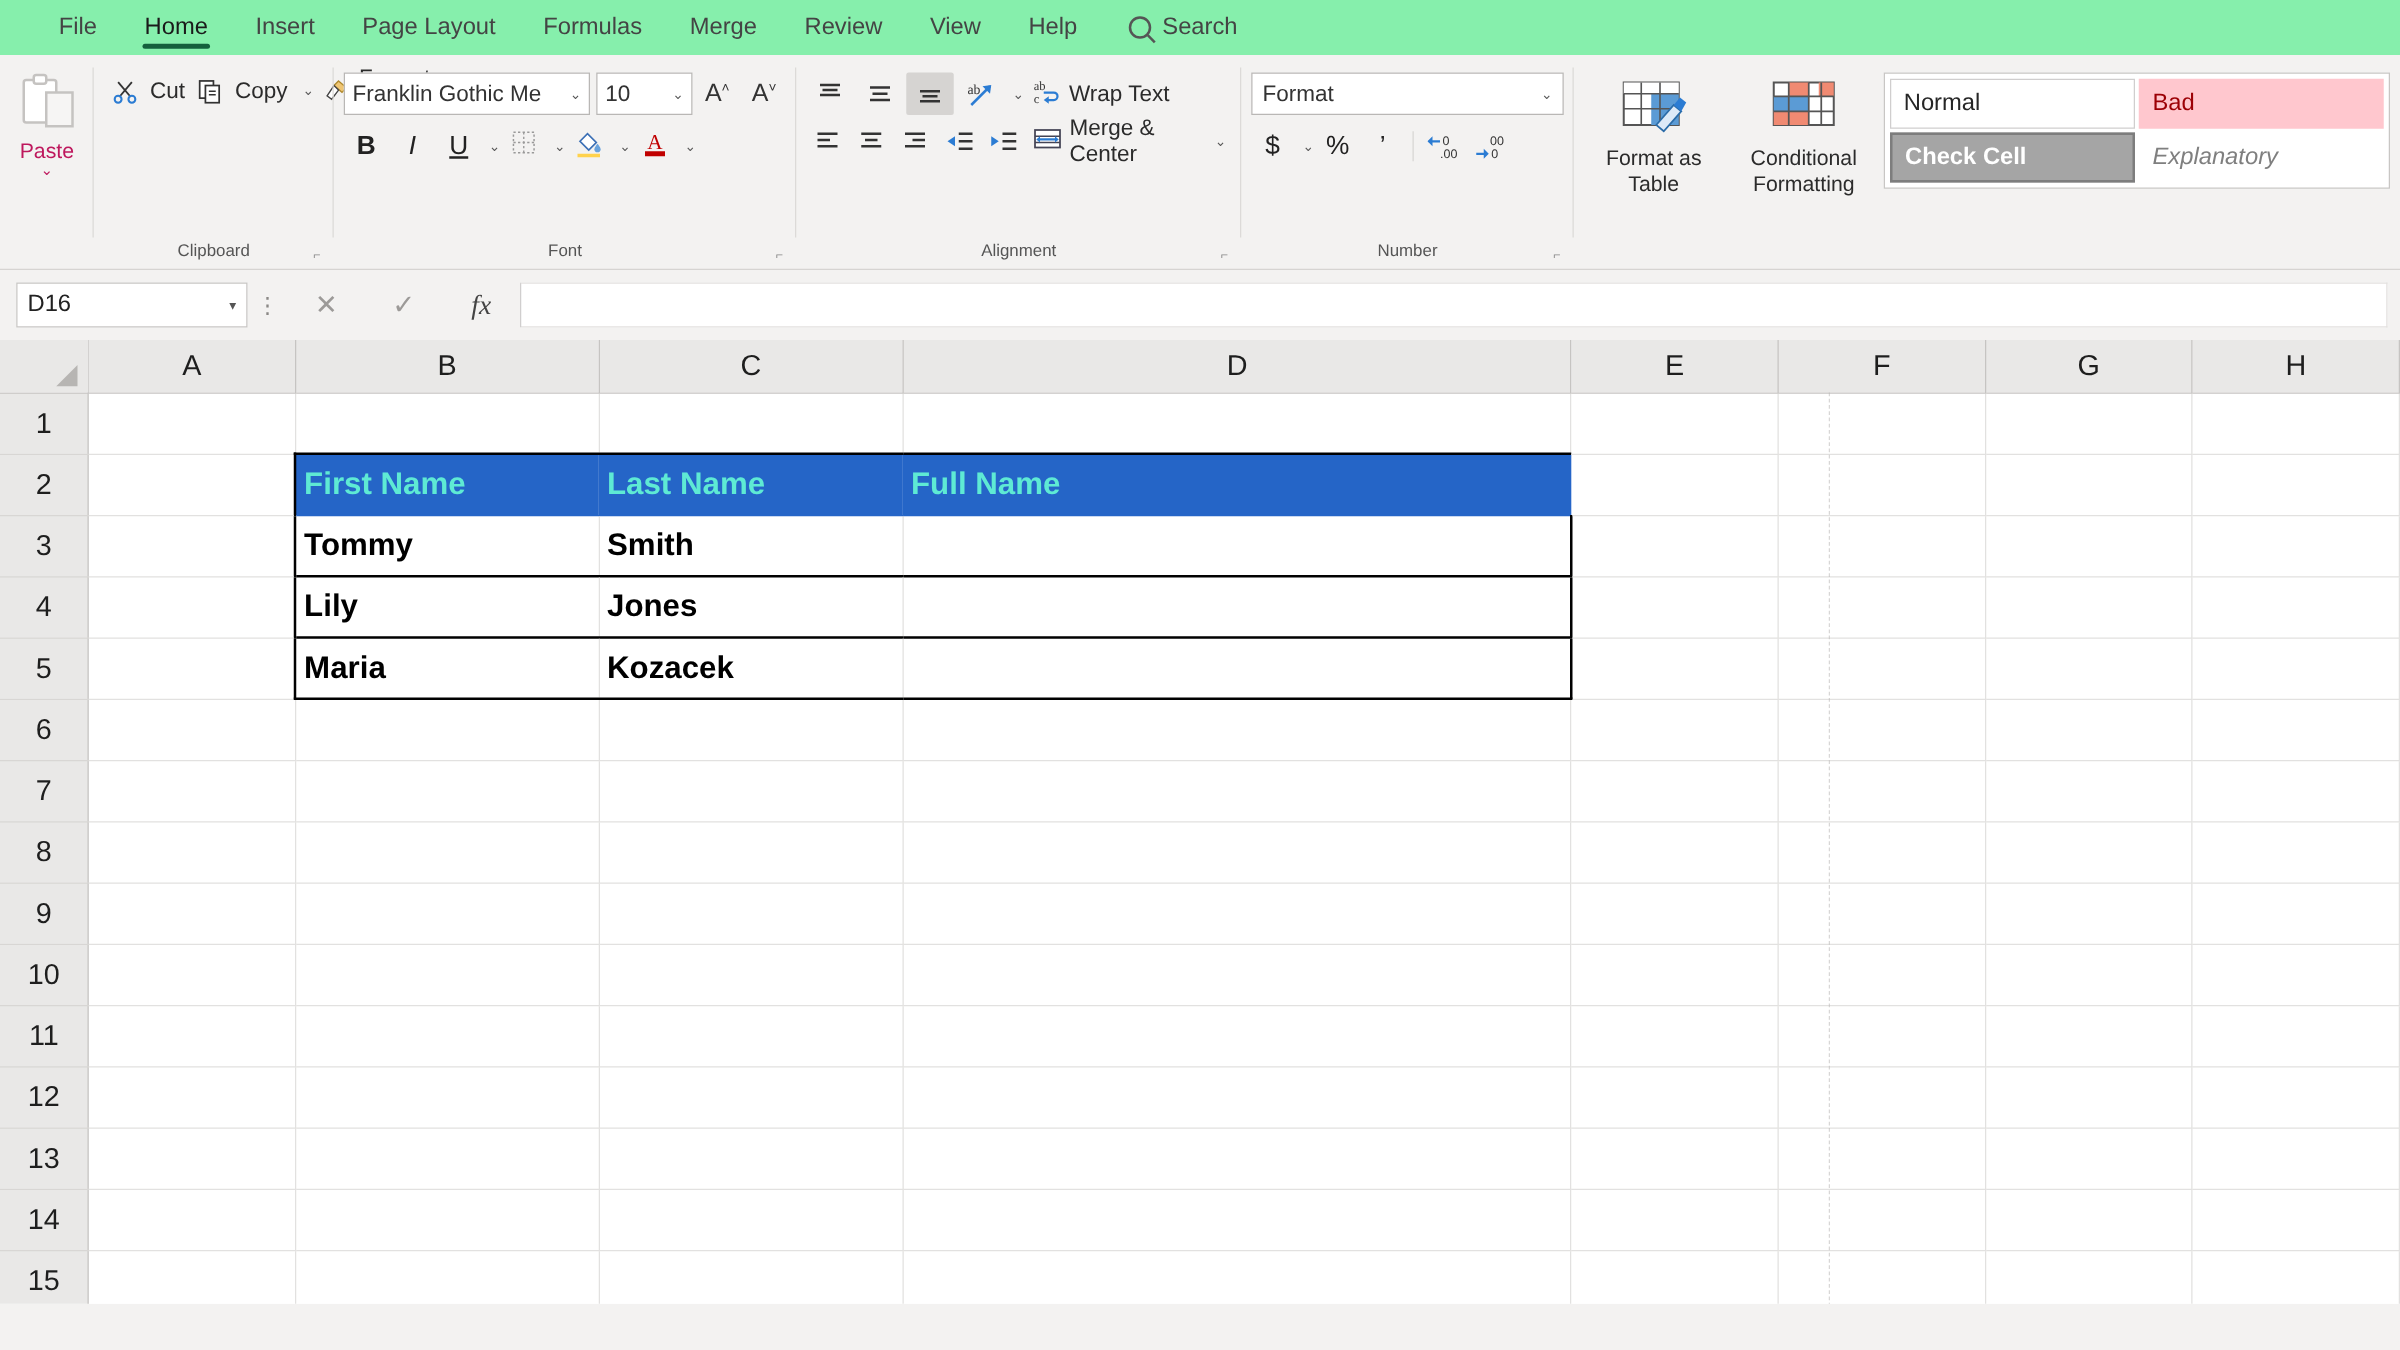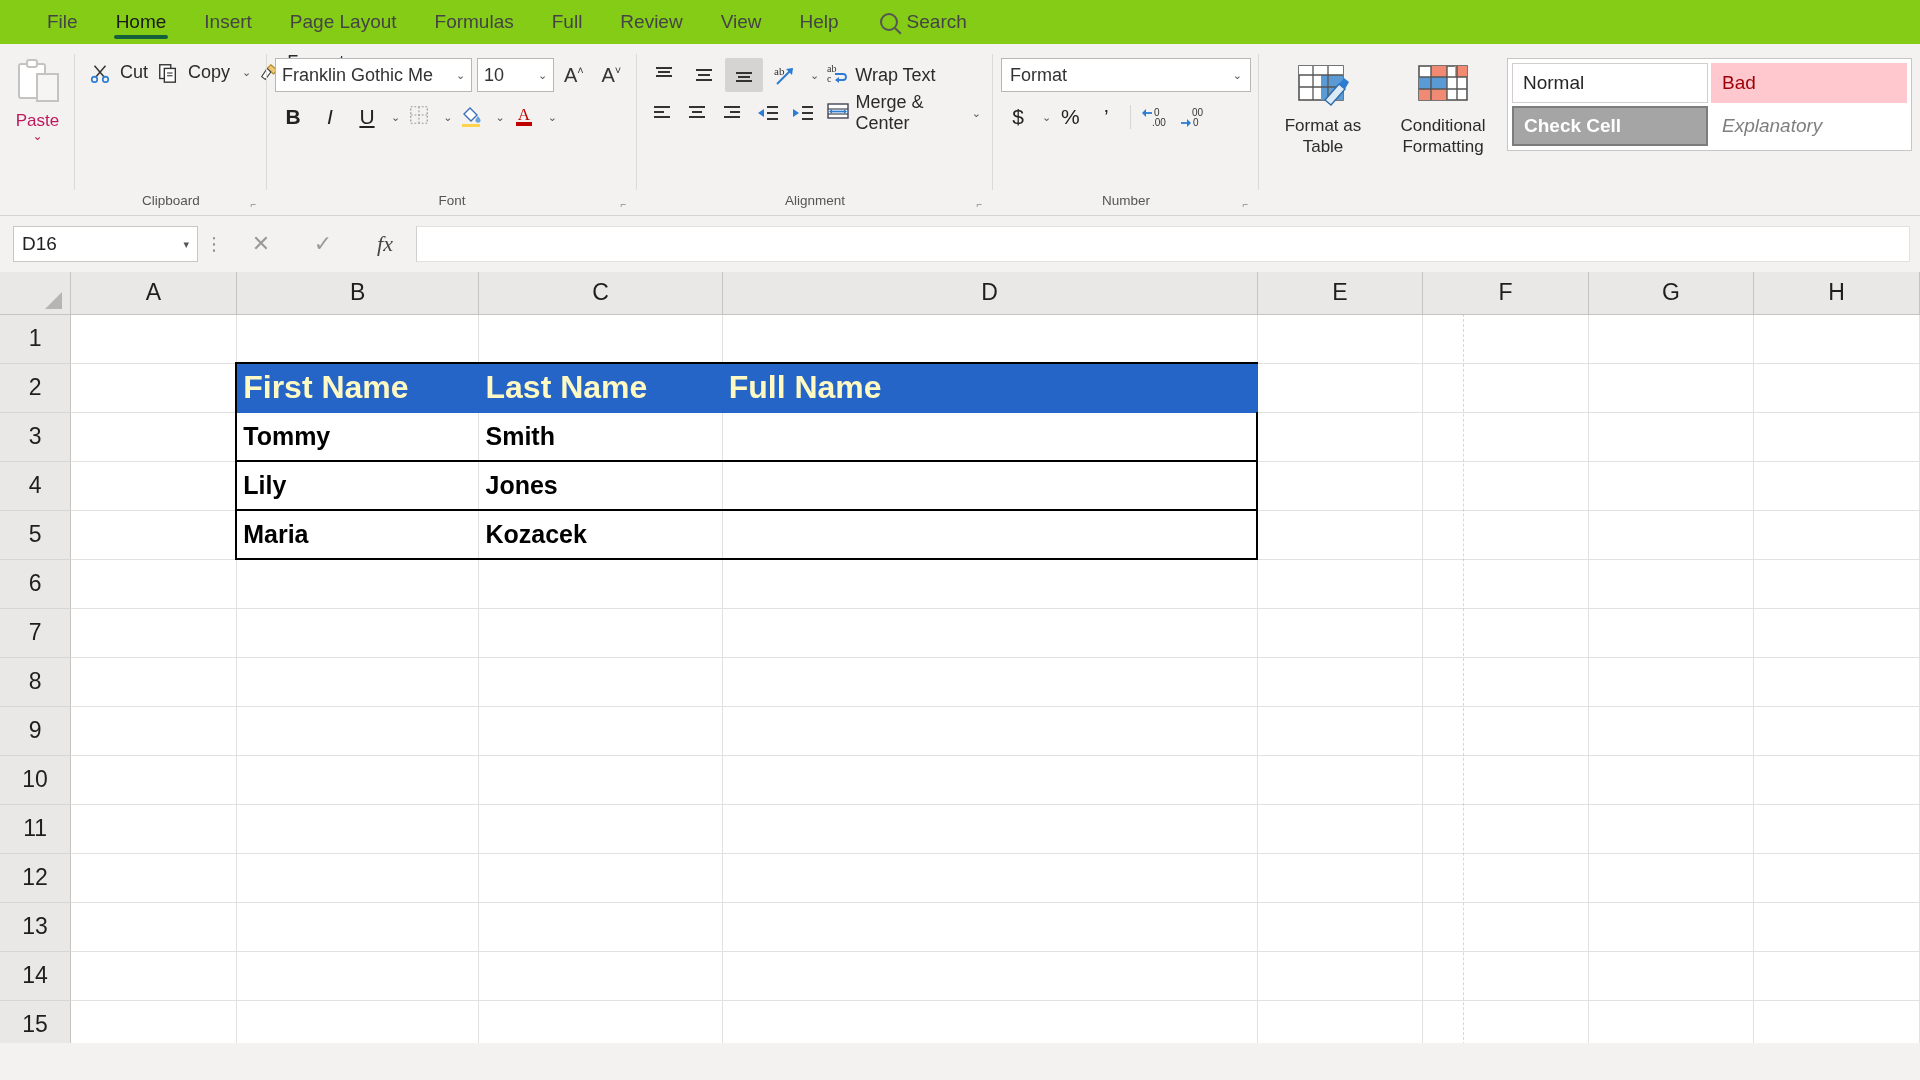--- a/index.html
+++ b/index.html
@@ -5,21 +5,21 @@
   * { box-sizing: border-box; margin:0; padding:0; }
   html,body { width:1920px; height:1080px; overflow:hidden; }
   body {
     font-family: "Liberation Sans", sans-serif;
     background:#f3f2f1;
     color:#262626;
     -webkit-font-smoothing:antialiased;
   }
 
   
-  .tabbar { height:44px; background:#84cc16; display:flex; align-items:center; padding-left:28px; position:relative;}
+  .tabbar { height:44px; background:#86efac; display:flex; align-items:center; padding-left:28px; position:relative;}
   .tab {
     font-size:19px; color:#444; padding:0 19px; height:44px; line-height:44px;
     position:relative; white-space:nowrap; cursor:default;
   }
   .tab.active { color:#1a1a1a; }
   .tab.active::after{
     content:""; position:absolute; left:17px; right:17px; bottom:5px; height:4px; background:#14603c; border-radius:2px;
   }
   .searchwrap { display:flex; align-items:center; gap:9px; margin-left:22px; color:#444; font-size:19px;}
   .mag { width:18px;height:18px;border:2px solid #555;border-radius:50%; position:relative; display:inline-block;}
@@ -125,42 +125,42 @@
   }
   td.rowh{
     width:72px;height:49px;background:#e9e8e7;border-right:1px solid #c6c4c2;border-bottom:1px solid #d8d6d4;
     font-size:23px;color:#1e1e1e;text-align:center;
   }
   td.cell{
     height:49px;border-right:1px solid #e2e1e0;border-bottom:1px solid #e2e1e0;background:#fff;
     font-size:23px;padding:0 6px;
   }
   td.cell.hdr{
-    background:#2565c7;color:#fef9c3;font-weight:bold;border-right:1px solid #2565c7;border-bottom:1px solid #2565c7;
-    font-size:32px;
+    background:#2565c7;color:#5eead4;font-weight:bold;border-right:1px solid #2565c7;border-bottom:1px solid #2565c7;
+    font-size:25px;
   }
   td.cell.data{ font-weight:bold; color:#000; font-size:25px; }
   td.bl{border-left:2px solid #000;}
   td.br{border-right:2px solid #000;}
   td.bt{border-top:2px solid #000;}
   td.bb{border-bottom:2px solid #000;}
   .dashv{
     position:absolute; left:1463px; top:42px; height:100%; border-left:1px dashed #b9b7b5; opacity:.55;
   }
 </style>
 </head>
 <body>
 
 <div class="tabbar">
   <div class="tab">File</div>
   <div class="tab active">Home</div>
   <div class="tab">Insert</div>
   <div class="tab">Page Layout</div>
   <div class="tab">Formulas</div>
-  <div class="tab">Full</div>
+  <div class="tab">Merge</div>
   <div class="tab">Review</div>
   <div class="tab">View</div>
   <div class="tab">Help</div>
   <div class="searchwrap">
     <span class="mag"></span>
     <span>Search</span>
   </div>
 </div>
 
 <div class="ribbon">

